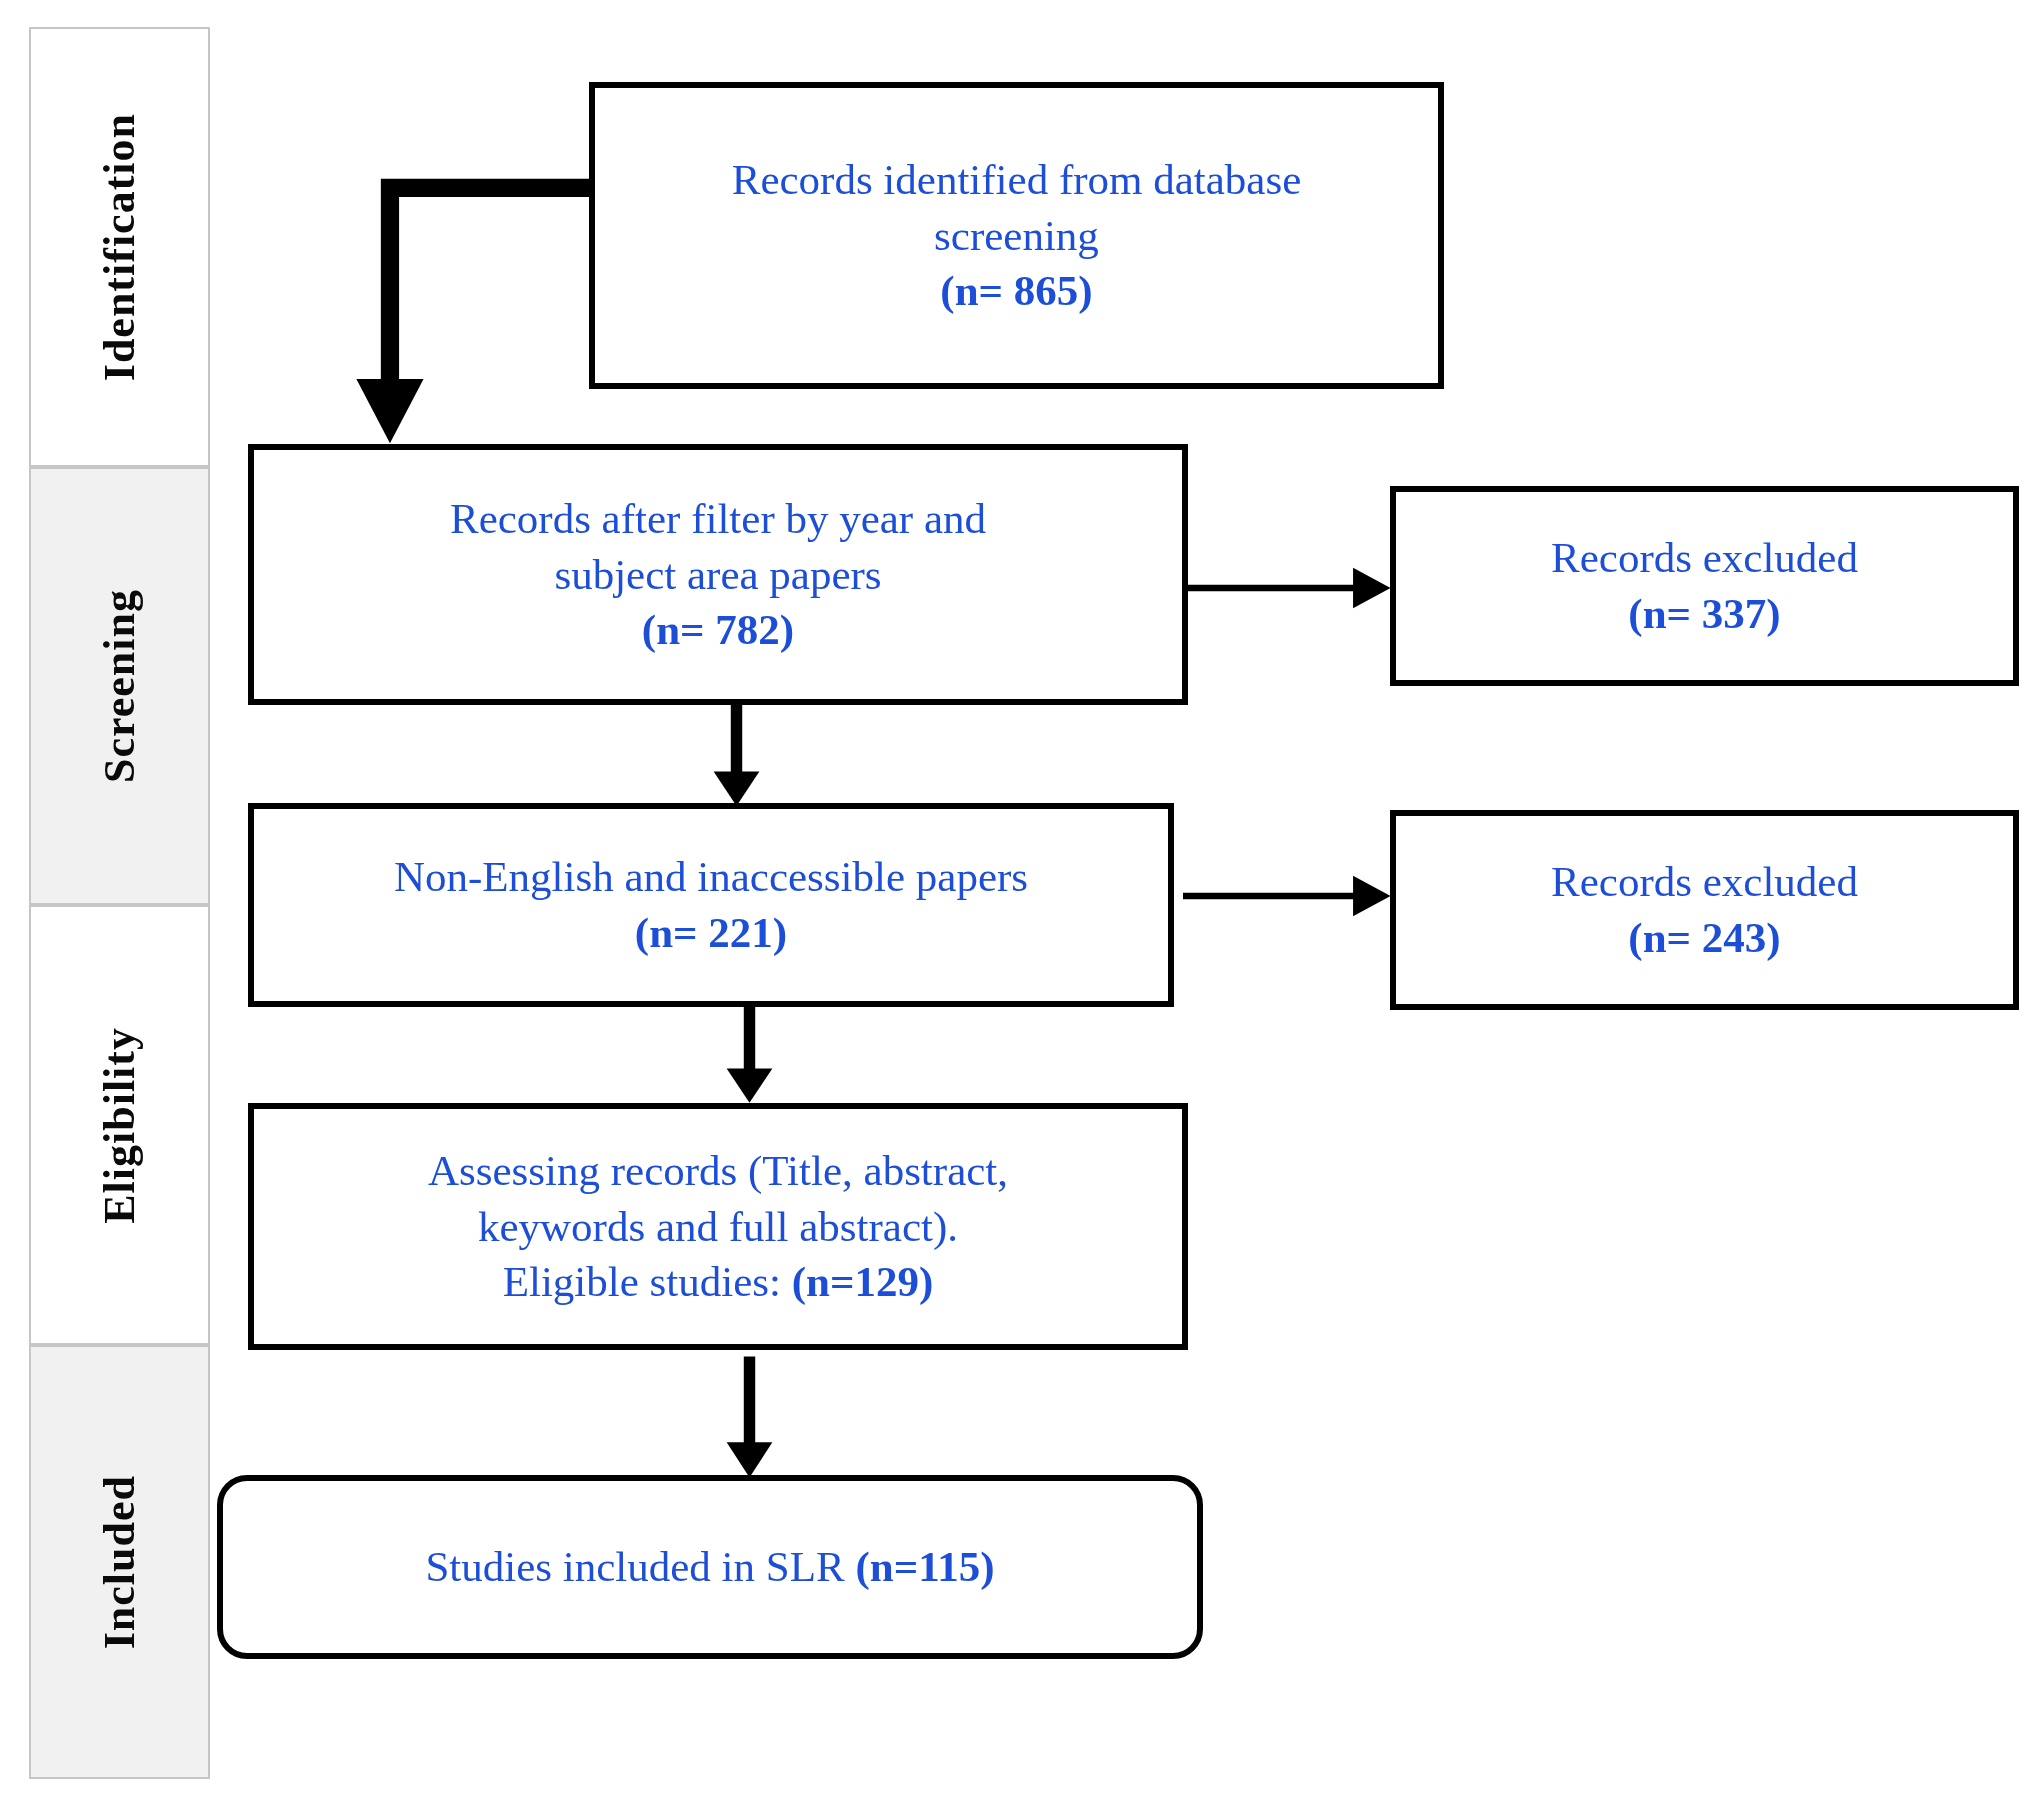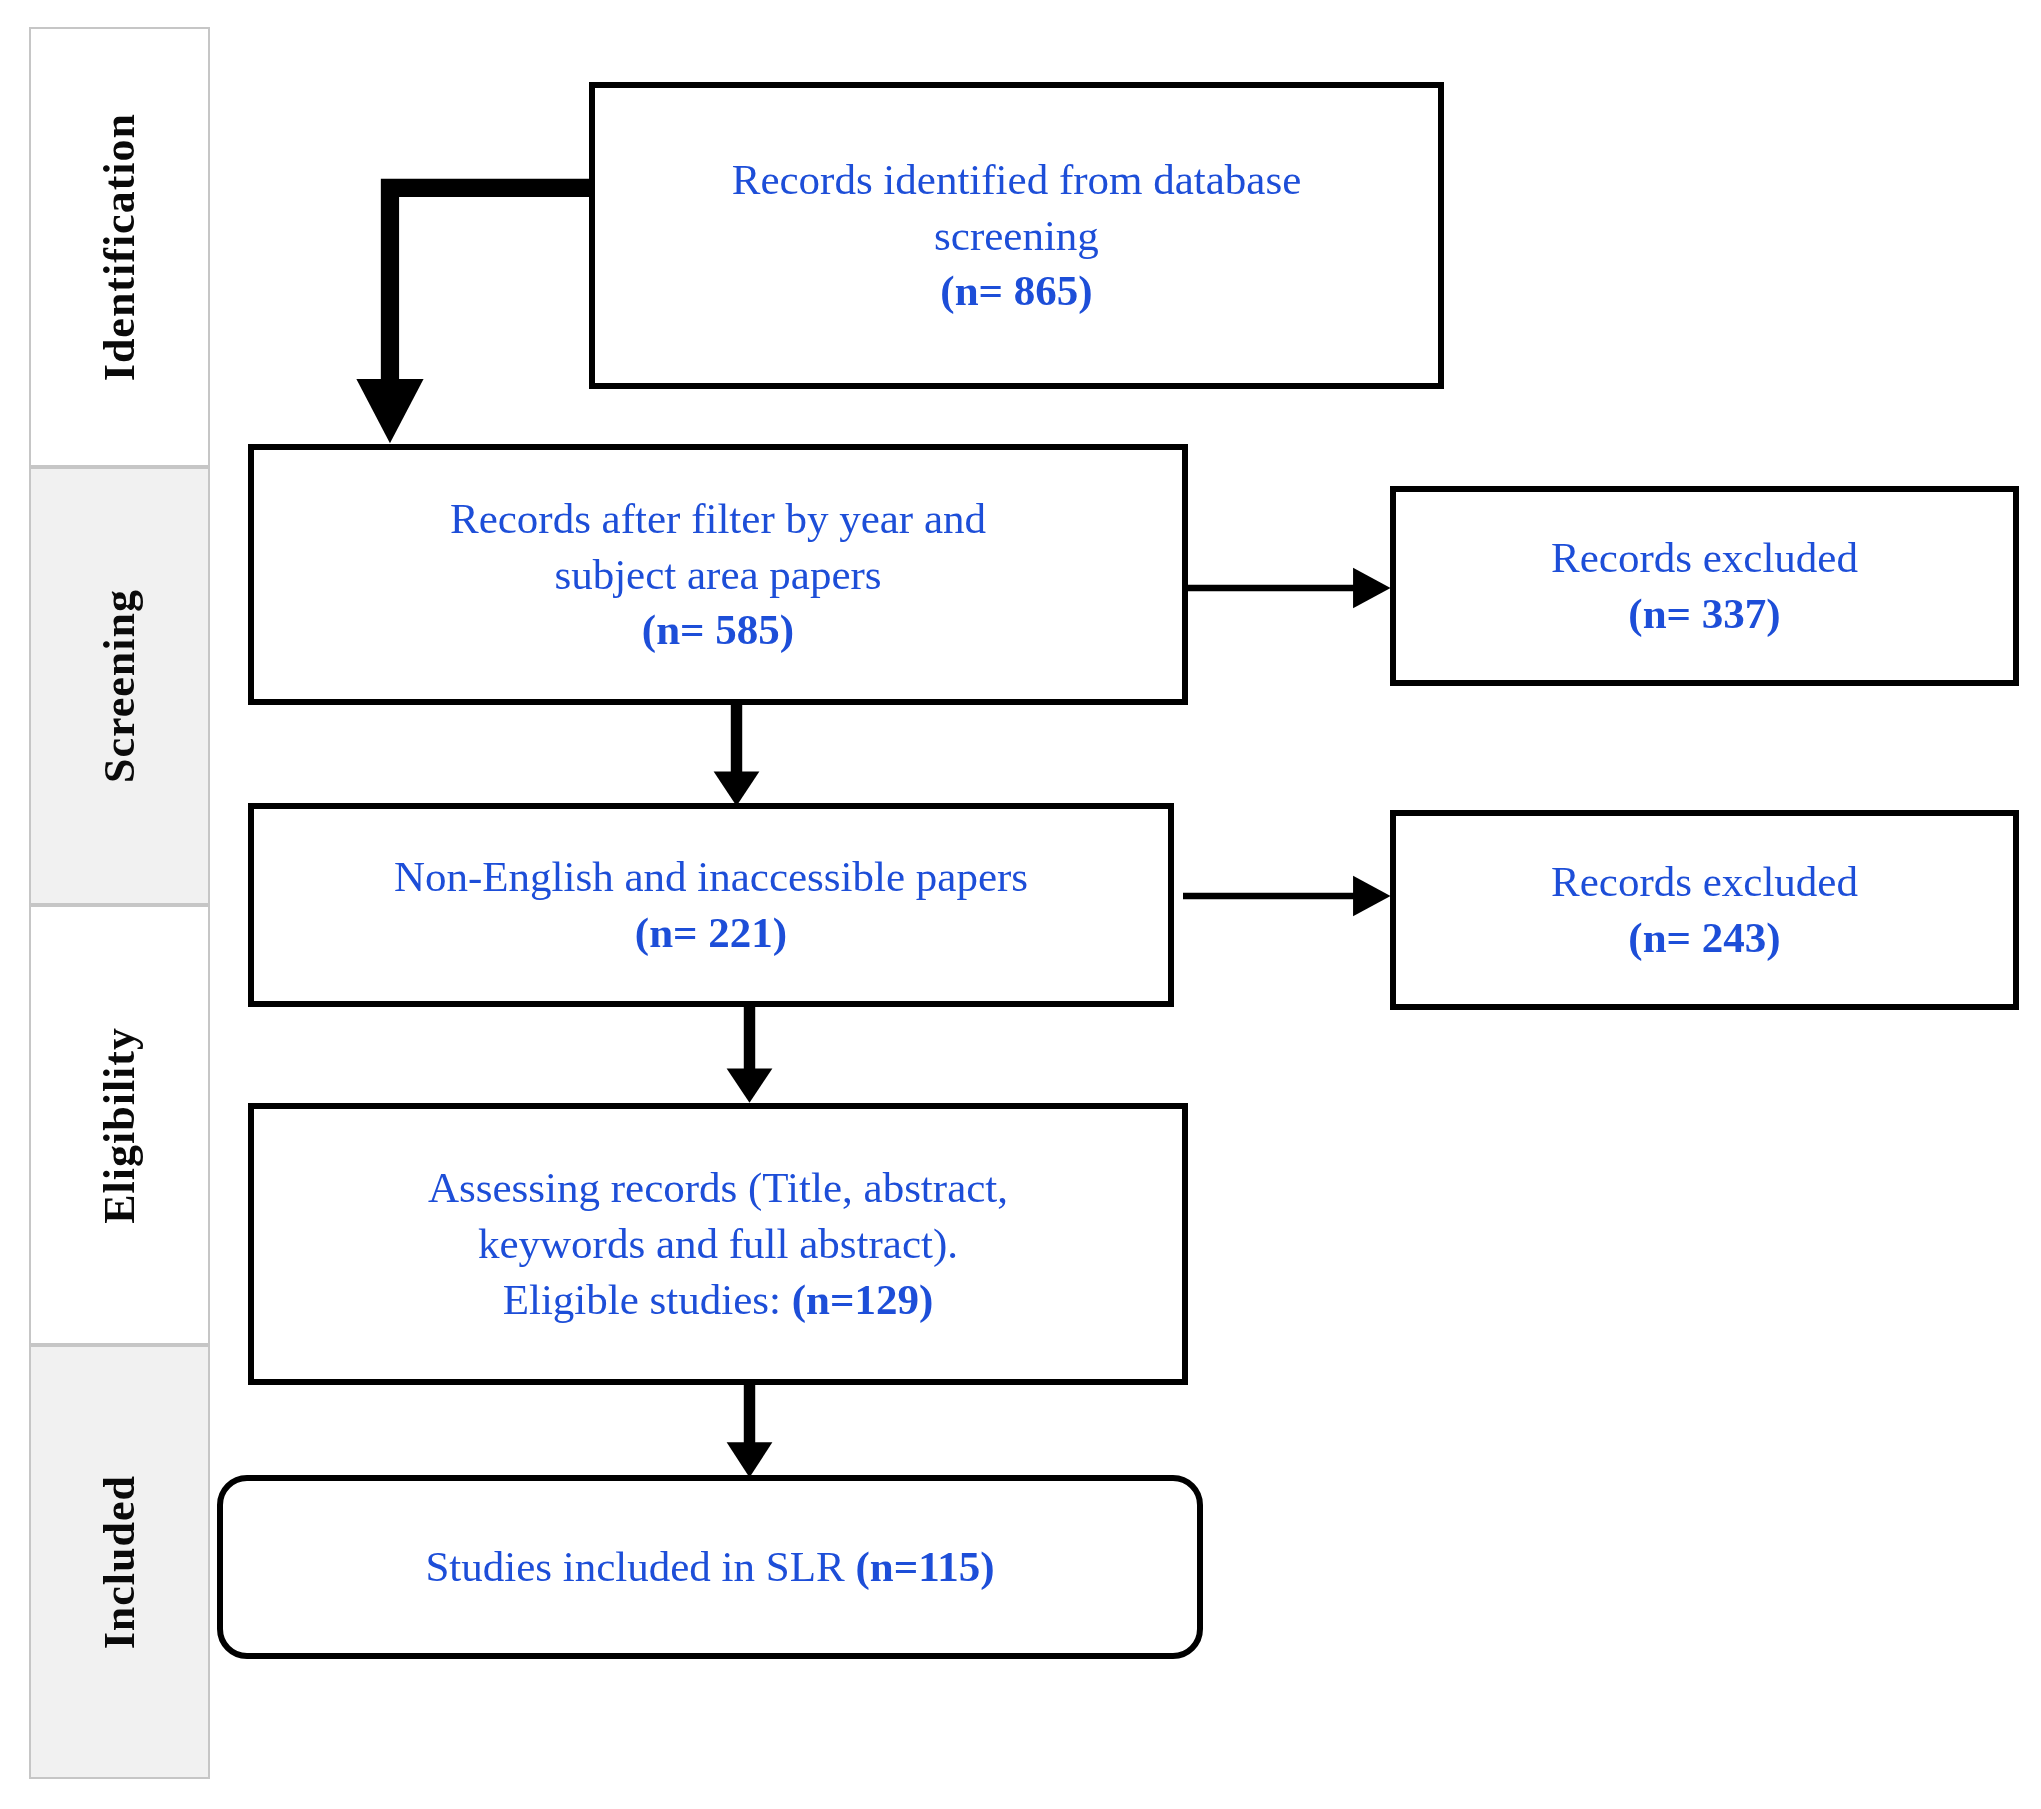--- a/index.html
+++ b/index.html
@@ -133,21 +133,21 @@
       <span>Records identified from database</span><br>
       <span>screening</span><br>
       <b>(n= 865)</b>
     </div>
   </div>
 
   <div class="fbox" style="left:248px; top:444px; width:940px; height:261px;justify-content:center;">
     <div class="txt">
       <span>Records after filter by year and</span><br>
       <span>subject area papers</span><br>
-      <b>(n= 585)</b>
+      <b>(n= 782)</b>
     </div>
   </div>
 
   <div class="fbox" style="left:1390px; top:486px; width:629px; height:200px;">
     <div class="txt">
       <span>Records excluded</span><br>
       <b>(n= 337)</b>
     </div>
   </div>
 
@@ -158,21 +158,21 @@
     </div>
   </div>
 
   <div class="fbox" style="left:1390px; top:810px; width:629px; height:200px;">
     <div class="txt">
       <span>Records excluded</span><br>
       <b>(n= 243)</b>
     </div>
   </div>
 
-  <div class="fbox" style="left:248px; top:1103px; width:940px; height:282px;">
+  <div class="fbox" style="left:248px; top:1103px; width:940px; height:247px;">
     <div class="txt">
       <span>Assessing records (Title, abstract,</span><br>
       <span>keywords and full abstract).</span><br>
       <span>Eligible studies: </span><b>(n=129)</b>
     </div>
   </div>
 
   <div class="fbox" style="left:217px; top:1475px; width:986px; height:184px;border-radius:30px;">
     <div class="txt">
       <span>Studies included in SLR </span><b>(n=115)</b>

